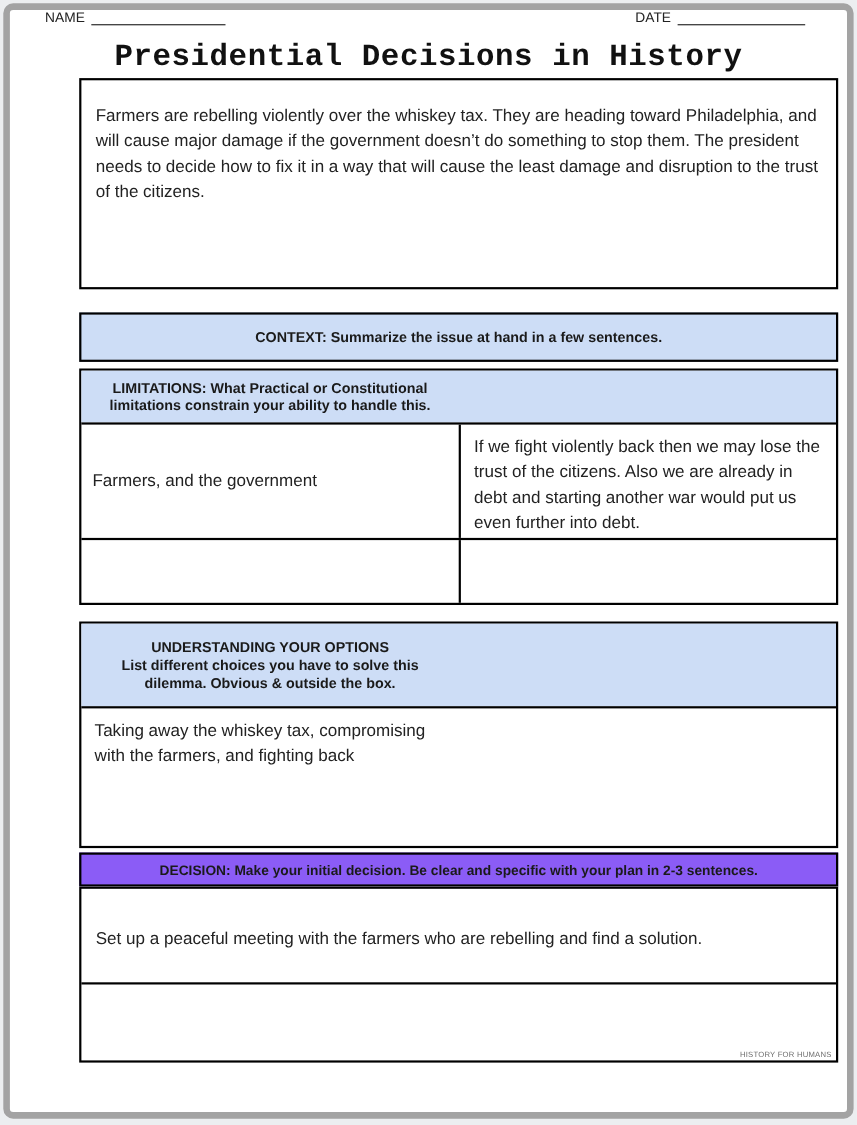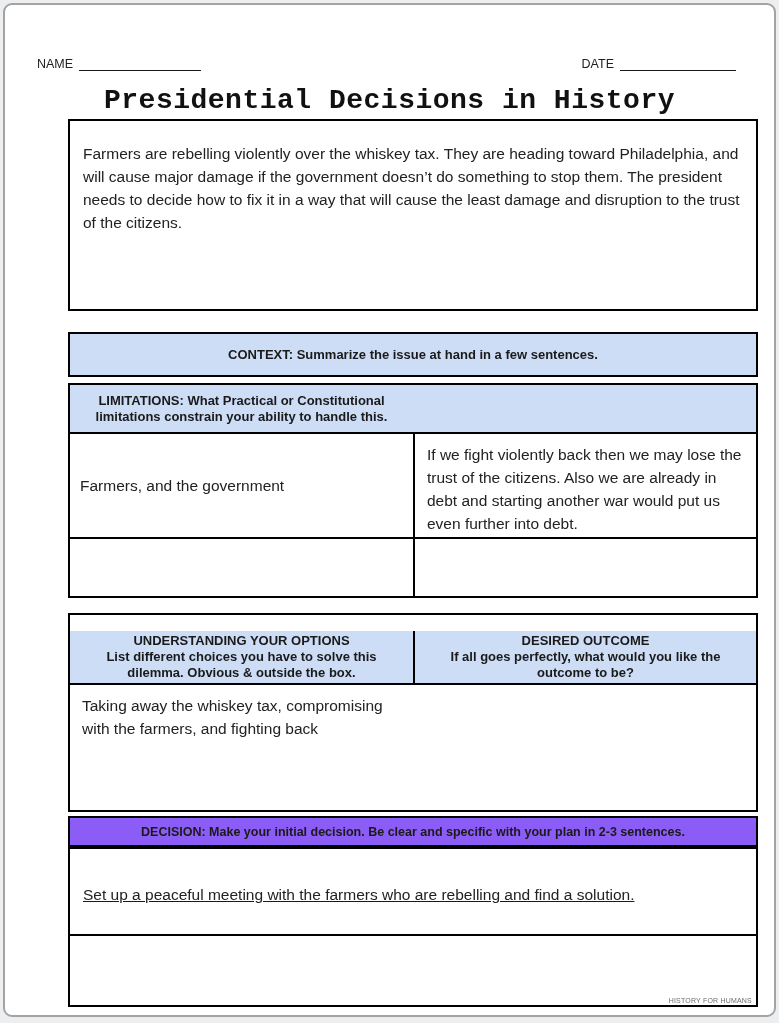--- a/index.html
+++ b/index.html
@@ -6,23 +6,22 @@
   html,body { width:779px; height:1023px; }
   body {
     background:#eceef0;
     font-family:"Liberation Sans", sans-serif;
     color:#1a1a1a;
     overflow:hidden;
   }
   .page {
     position:absolute; left:3px; top:3px; width:773px; height:1014px;
     background:#ffffff;
-    border:2px solid #a3a3a3;
+    border:6px solid #a3a3a3;
     border-radius:9px;
-    padding-top:52px;
     overflow:hidden;
   }
   
   .name-date-row {
     display:flex; justify-content:space-between;
     margin:0 38px 0 32px;
     font-size:12.5px; color:#222;
   }
   .fill-field { display:flex; align-items:flex-end; gap:6px; }
   .blank-line {
@@ -59,28 +58,28 @@
   
   .groups-table { margin-top:6px; }
   .groups-header { height:47px; }
   .groups-header .cell { padding:0 18px; }
   .groups-row1 { height:105px; border-top:2px solid #000; }
   .groups-row1 .cell-left  { padding:0 10px; display:flex; align-items:center; }
   .groups-row1 .cell-right { padding:9px 12px 0 12px; }
   .groups-row2 { height:59px; border-top:2px solid #000; }
   
   .options-table { margin-top:15px; }
-  .options-header { height:52px;margin-top:16px; }
+  .options-header { height:75px; }
   .options-header .cell { padding:6px 14px; display:flex; flex-direction:column; align-items:center; justify-content:center; }
   .options-row { height:127px; border-top:2px solid #000; }
   .options-row .cell { padding:9px 12px 0 12px; }
   
   .decision-header { height:31px; margin-top:4px; }
   .decision-header .hdr-text { font-size:12.5px; }
-  .decision-body { height:80px; margin-top:5px; padding:0 13px; display:flex; align-items:center;text-decoration:underline; }
+  .decision-body { height:80px; margin-top:5px; padding:0 13px; display:flex; align-items:center; }
   .bottom-box { height:71px; border-top:2px solid #000; position:relative; }
   .footer-credit {
     position:absolute; right:4px; bottom:1px;
     font-size:7px; letter-spacing:0.2px; color:#6d6d6d;
   }
 </style>
 </head>
 <body>
 
 <div class="page">
@@ -126,24 +125,20 @@
         <div class="cell"></div>
       </div>
     </div>
 
     <div class="box options-table">
       <div class="cells options-header hdr-blue">
         <div class="cell">
           <div class="hdr-text">UNDERSTANDING YOUR OPTIONS</div>
           <div class="hdr-text">List different choices you have to solve this dilemma. Obvious &amp; outside the box.</div>
         </div>
-        <div class="cell">
-          <div class="hdr-text">DESIRED OUTCOME</div>
-          <div class="hdr-text">If all goes perfectly, what would you like the outcome to be?</div>
-        </div>
       </div>
       <div class="cells options-row">
         <div class="cell">
           <div class="body-text">Taking away the whiskey tax, compromising with the farmers, and fighting back</div>
         </div>
       </div>
     </div>
 
     <div class="box hdr-yellow decision-header center-both">
       <div class="hdr-text">DECISION: Make your initial decision. Be clear and specific with your plan in 2-3 sentences.</div>

